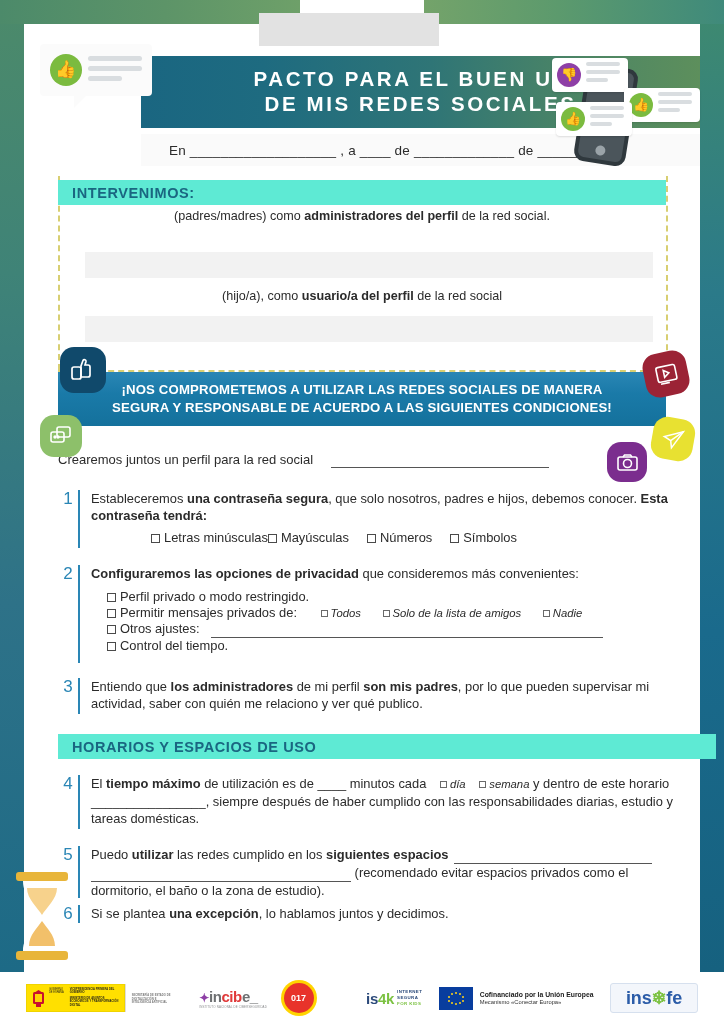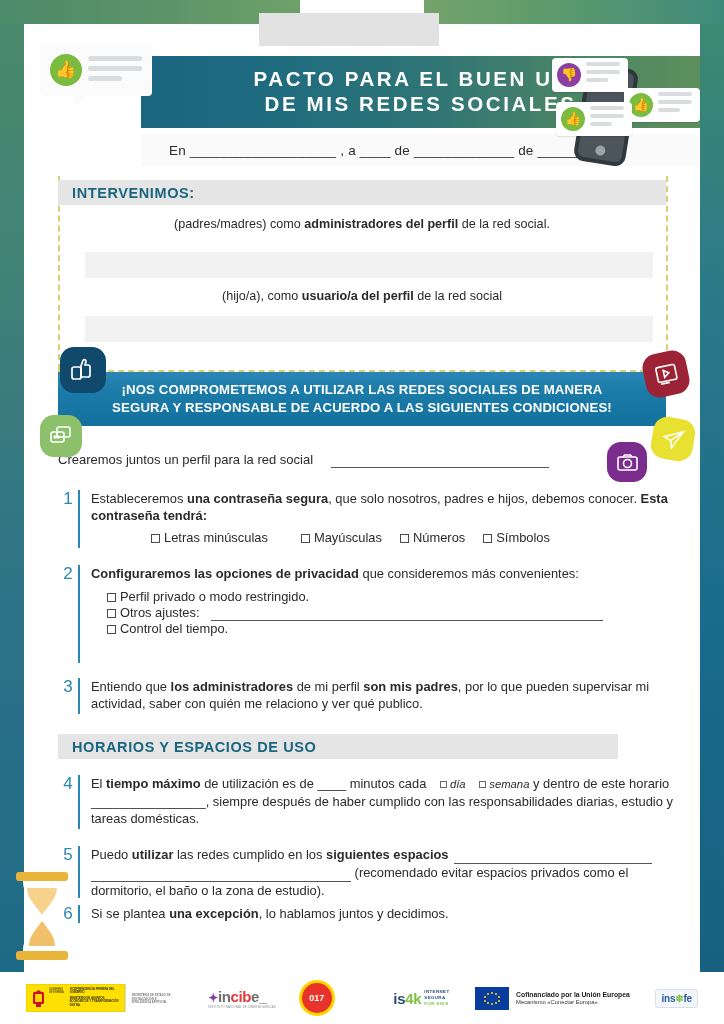--- a/index.html
+++ b/index.html
@@ -113,21 +113,21 @@
   .mini-bubble i {
     display: block; height: 4px; background: #d9dde0; border-radius: 2px; margin: 4px 6px 0 34px;
   }
   .mini-ico {
     position: absolute; left: 5px; top: 5px; width: 24px; height: 24px;
     border-radius: 50%; text-align: center; color: #fff; font-size: 13px; line-height: 24px;
   }
 
   
   .section-head {
-    position: absolute; background: #e5e5e5; color: #1a6681;
+    position: absolute; background: #5eead4; color: #1a6681;
     font-size: 14.5px; font-weight: bold; letter-spacing: .6px;
     display: flex; align-items: center; padding-left: 14px;
   }
 
   
   .center-text {
     position: absolute; width: 100%; text-align: center;
     font-size: 12.6px; color: #2b2b2b;
   }
   .gray-field {
@@ -231,21 +231,21 @@
 
   .eu-flag {
     width: 34px; height: 23px; background: #083d9e; position: relative;
     display: flex; align-items: center; justify-content: center;
   }
   .eu-txt1 { font-size: 6.8px; font-weight: bold; color: #1a1a1a; }
   .eu-txt2 { font-size: 5.8px; color: #333; }
 
   .insafe {
     background: #f3f6fb; border: 1px solid #d6e0ee; border-radius: 3px;
-    padding: 3px 5px; font-size: 10px; font-weight: bold;
+    padding: 3px 15px; font-size: 18px; font-weight: bold;
     color: #2b5ca8; letter-spacing: -.2px;
   }
   .insafe .dot { color: #7cc242; }
 </style>
 </head>
 <body>
 
 <div id="page">
 
   <div class="edge-left"></div>
@@ -297,21 +297,21 @@
         <i style="width:22px"></i>
     </div>
 
     <div class="date-line">En ___________________ , a ____ de _____________ de ______ .</div>
   </div>
 
   <div class="section-head" style="left:58px;top:180px;width:608px;height:25px;">
     <span>INTERVENIMOS:</span>
   </div>
 
-  <div class="center-text" style="top:217px;">
+  <div class="center-text" style="top:209px;">
     <span>(padres/madres) como </span><b>administradores del perfil</b><span> de la red social.</span>
   </div>
   <div class="gray-field" style="left:85px;top:252px;width:568px;"></div>
 
   <div class="center-text" style="top:289px;">
     <span>(hijo/a), como </span><b>usuario/a del perfil</b><span> de la red social</span>
   </div>
   <div class="gray-field" style="left:85px;top:316px;width:568px;"></div>
 
   <div class="badge" style="left:60px;top:347px;width:46px;height:46px;background:#10496b;">
@@ -364,55 +364,61 @@
     <span>Crearemos juntos un perfil para la red social</span>
     <span class="ul-line" style="width:218px;margin-left:14px;">&nbsp;</span>
   </div>
 
   <div class="clause" style="left:58px;top:490px;width:618px;">
     <div class="clause-num">1</div>
     <div class="clause-bar" style="height:58px;"></div>
     <div class="clause-body">
       <span>Estableceremos </span><b>una contraseña segura</b><span>, que solo nosotros, padres e hijos, debemos conocer. </span><b>Esta contraseña tendrá:</b>
       <div class="opt-row" style="margin-top:6px;padding-left:60px;">
-        <span style="margin-right:33px;"><i class="cb"></i><span>Letras minúsculas</span></span><span style="margin-right:18px;"><i class="cb"></i><span>Mayúsculas</span></span><span style="margin-right:18px;"><i class="cb"></i><span>Números</span></span><span><i class="cb"></i><span>Símbolos</span></span>
+        <span style="margin-right:0;"><i class="cb"></i><span>Letras minúsculas</span></span><span style="margin-right:18px;"><i class="cb"></i><span>Mayúsculas</span></span><span style="margin-right:18px;"><i class="cb"></i><span>Números</span></span><span><i class="cb"></i><span>Símbolos</span></span>
       </div>
     </div>
   </div>
 
   <div class="clause" style="left:58px;top:565px;width:618px;">
     <div class="clause-num">2</div>
     <div class="clause-bar" style="height:98px;"></div>
     <div class="clause-body">
       <b>Configuraremos las opciones de privacidad</b><span> que consideremos más convenientes:</span>
 
       <div style="padding-left:16px;margin-top:7px;">
         <div class="opt-row">
           <i class="cb"></i><span>Perfil privado o modo restringido.</span>
         </div>
         <div class="opt-row">
+          <i class="cb"></i><span>Permitir mensajes privados de:</span>
+          <span style="margin-left:20px;"><i class="cb-sm"></i><i class="opt-it">Todos</i></span>
+          <span style="margin-left:18px;"><i class="cb-sm"></i><i class="opt-it">Solo de la lista de amigos</i></span>
+          <span style="margin-left:18px;"><i class="cb-sm"></i><i class="opt-it">Nadie</i></span>
+        </div>
+        <div class="opt-row">
           <i class="cb"></i><span>Otros ajustes:</span>
           <span class="fill" style="width:392px;margin-left:8px;">&nbsp;</span>
         </div>
         <div class="opt-row">
           <i class="cb"></i><span>Control del tiempo.</span>
         </div>
       </div>
     </div>
   </div>
 
   <div class="clause" style="left:58px;top:678px;width:618px;">
     <div class="clause-num">3</div>
     <div class="clause-bar" style="height:36px;"></div>
     <div class="clause-body" style="width:560px;">
       <span>Entiendo que </span><b>los administradores</b><span> de mi perfil </span><b>son mis padres</b><span>, por lo que pueden supervisar mi actividad, saber con quién me relaciono y ver qué publico.</span>
     </div>
   </div>
 
-  <div class="section-head" style="left:58px;top:734px;width:560px;height:25px;">
+  <div class="section-head" style="left:58px;top:734px;width:658px;height:25px;">
     <span>HORARIOS Y ESPACIOS DE USO</span>
   </div>
 
   <div class="clause" style="left:58px;top:775px;width:618px;">
     <div class="clause-num">4</div>
     <div class="clause-bar" style="height:54px;"></div>
     <div class="clause-body" style="width:600px;">
       <span>El </span><b>tiempo máximo</b><span> de utilización es de ____ minutos cada</span>
       <span style="margin-left:10px;"><i class="cb-sm"></i><i class="opt-it">día</i></span>
       <span style="margin-left:10px;"><i class="cb-sm"></i><i class="opt-it">semana</i></span>

